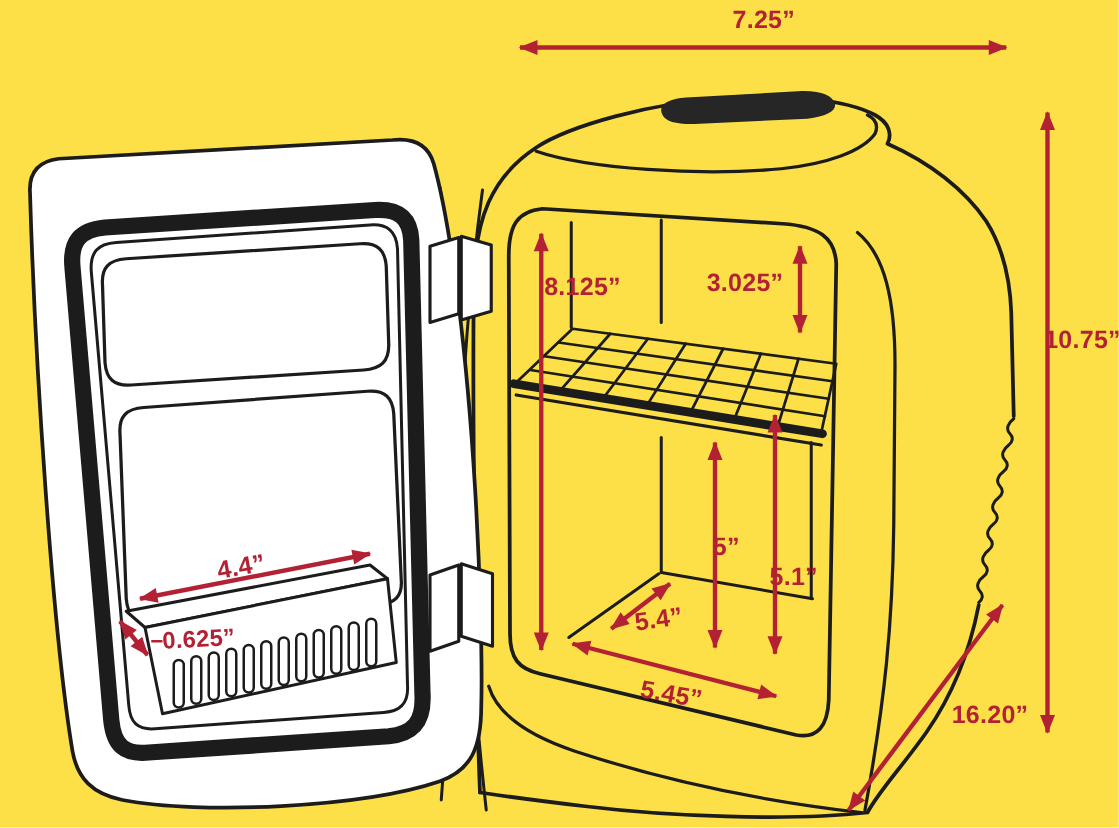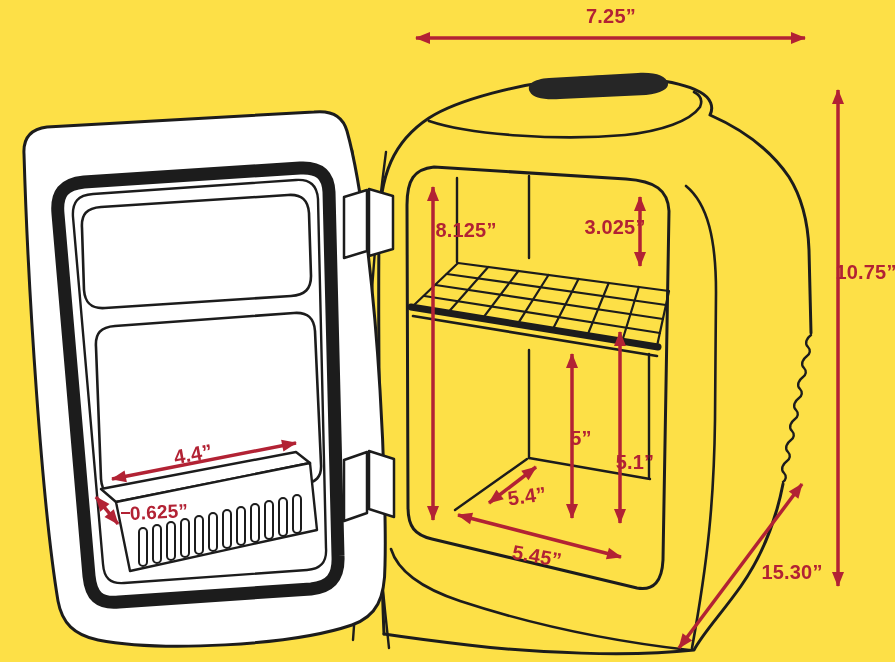--- a/index.html
+++ b/index.html
@@ -147,22 +147,22 @@
     <line x1="679" y1="648" x2="802" y2="484" marker-start="url(#ah)" marker-end="url(#ah)"></line>
     <line x1="112" y1="479" x2="296" y2="443" marker-start="url(#ah)" marker-end="url(#ah)"></line>
     <line x1="96" y1="497" x2="118" y2="524" marker-start="url(#ah)" marker-end="url(#ah)"></line>
     <line x1="121" y1="513" x2="130" y2="513" stroke-width="2"></line>
   </g>
 </svg>
 
 <span class="dim" style="left:611px; top:16px;">7.25”</span>
 <span class="dim" style="left:866px; top:272px;">10.75”</span>
 <span class="dim" style="left:466px; top:230px;">8.125”</span>
-<span class="dim" style="left:615px; top:227px;">3.025”</span>
+<span class="dim" style="left:596px; top:227px;">3.025”</span>
 <span class="dim" style="left:581px; top:438px;">5”</span>
 <span class="dim" style="left:635px; top:446px;margin-top:16px;">5.1”</span>
 <span class="dim r-8" style="left:527px; top:496px;">5.4”</span>
 <span class="dim r10" style="left:537px; top:556px;">5.45”</span>
-<span class="dim" style="left:792px; top:572px;">15.30”</span>
+<span class="dim" style="left:792px; top:572px;">16.20”</span>
 <span class="dim r-10" style="left:193px; top:454px;">4.4”</span>
 <span class="dim r-3 small" style="left:159px; top:512px;">0.625”</span>
 
 </div>
 
 </body></html>

